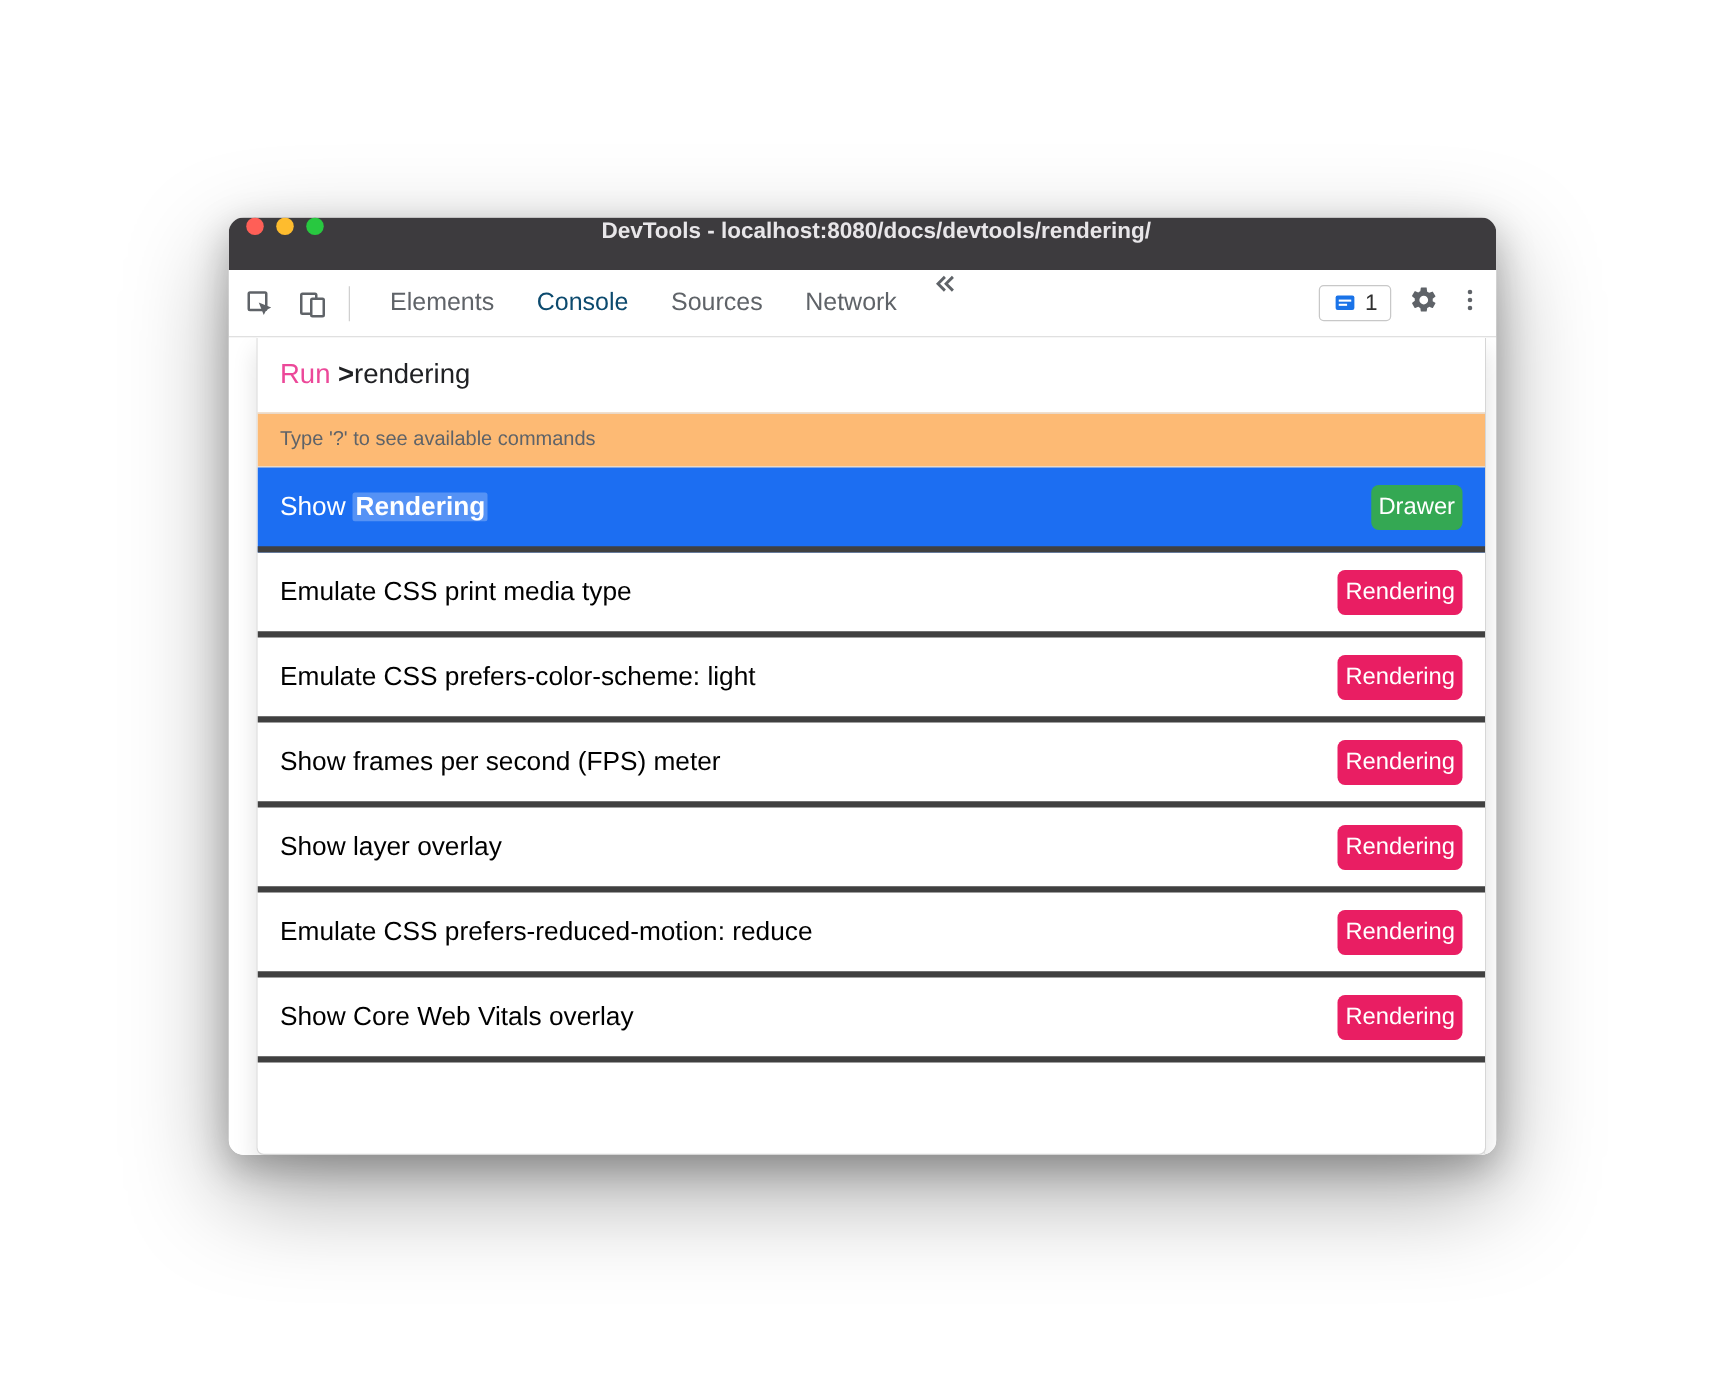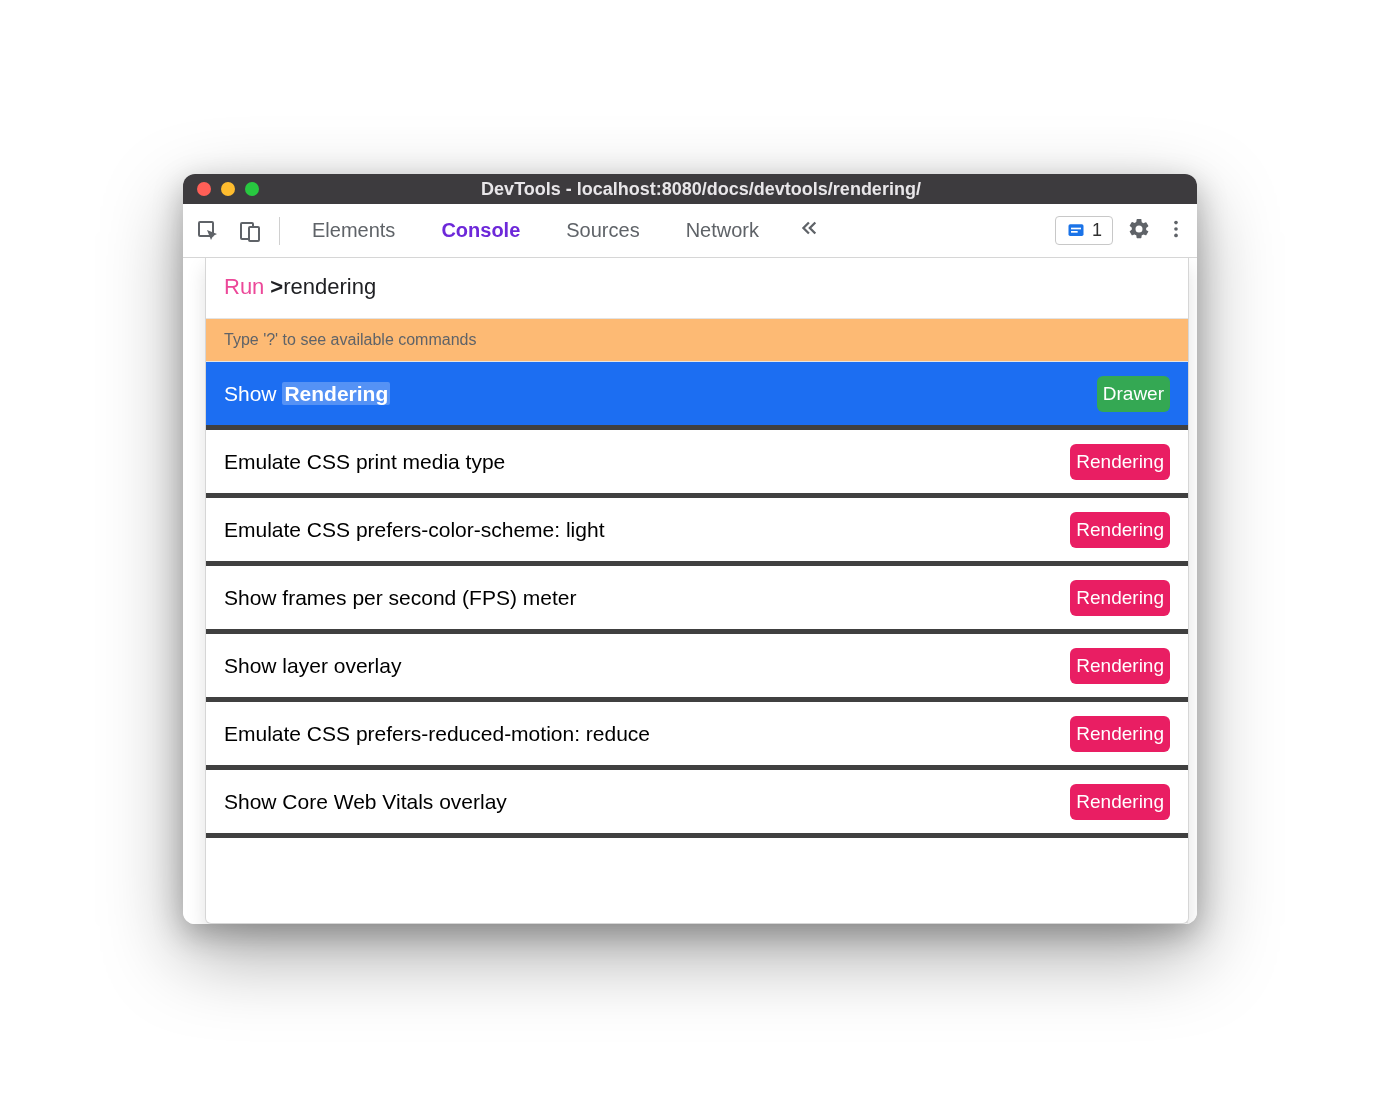--- a/index.html
+++ b/index.html
@@ -17,23 +17,22 @@
     height: 750px;
     border-radius: 12px;
     overflow: hidden;
     box-shadow: 0 30px 80px rgba(0,0,0,0.35), 0 10px 30px rgba(0,0,0,0.25);
     display: flex;
     flex-direction: column;
     background: #fff;
   }
   .titlebar {
     background: #3d3b3e;
-    height: 30px;
+    height: 42px;
     display: flex;
-    align-items: center;
     padding: 0 14px;
     flex-shrink: 0;
   }
   .traffic { display: flex; gap: 10px; }
   .dot { width: 14px; height: 14px; border-radius: 50%; }
   .dot.red { background: #ff5f57; }
   .dot.yellow { background: #febc2e; }
   .dot.green { background: #28c840; }
   .title {
     flex: 1; text-align: center; color: #e8e6e9;
@@ -42,26 +41,26 @@
   .toolbar {
     display: flex; align-items: center; height: 54px;
     border-bottom: 1px solid #d6d6d6; padding: 0 10px 0 6px;
     flex-shrink: 0; gap: 4px;
   }
   .tb-icon {
     width: 38px; height: 38px; display: flex; align-items: center;
     justify-content: center; color: #5f6368;
   }
   .tb-sep { width: 1px; height: 28px; background: #d0d0d0; margin: 0 6px; }
-  .tabs { display: flex; align-items: center; gap: 14px; margin-left: 6px; }
+  .tabs { display: flex; align-items: flex-start; gap: 2px; margin-left: 6px; }
   .tab {
     font-size: 20px; color: #5f6368; padding: 0 16px;
     height: 54px; display: flex; align-items: center; cursor: pointer;
   }
-  .tab.active { color: #6d28d9; font-weight: 700; }
+  .tab.active { color: #0c4a6e; font-weight: 400; }
   .chev { color: #5f6368; margin-left: 8px; font-size: 18px; }
   .spacer { flex: 1; }
   .issue-chip {
     display: flex; align-items: center; gap: 6px;
     border: 1px solid #c8c8c8; border-radius: 4px;
     padding: 3px 10px; font-size: 18px; color: #303030; cursor: pointer;
   }
   .issue-chip svg { color: #1a73e8; }
   .gear, .kebab { margin-left: 10px; color: #5f6368; cursor: pointer; }
   .content { flex: 1; position: relative; background: #fff; overflow: hidden; }

